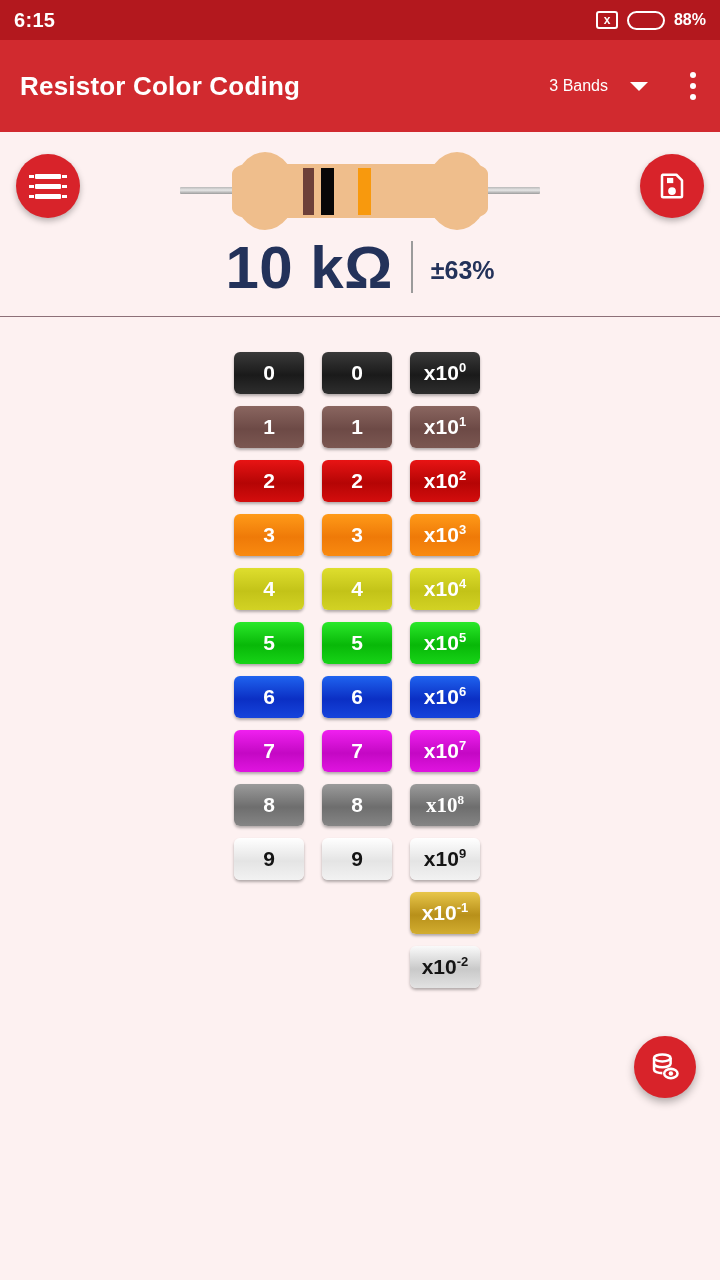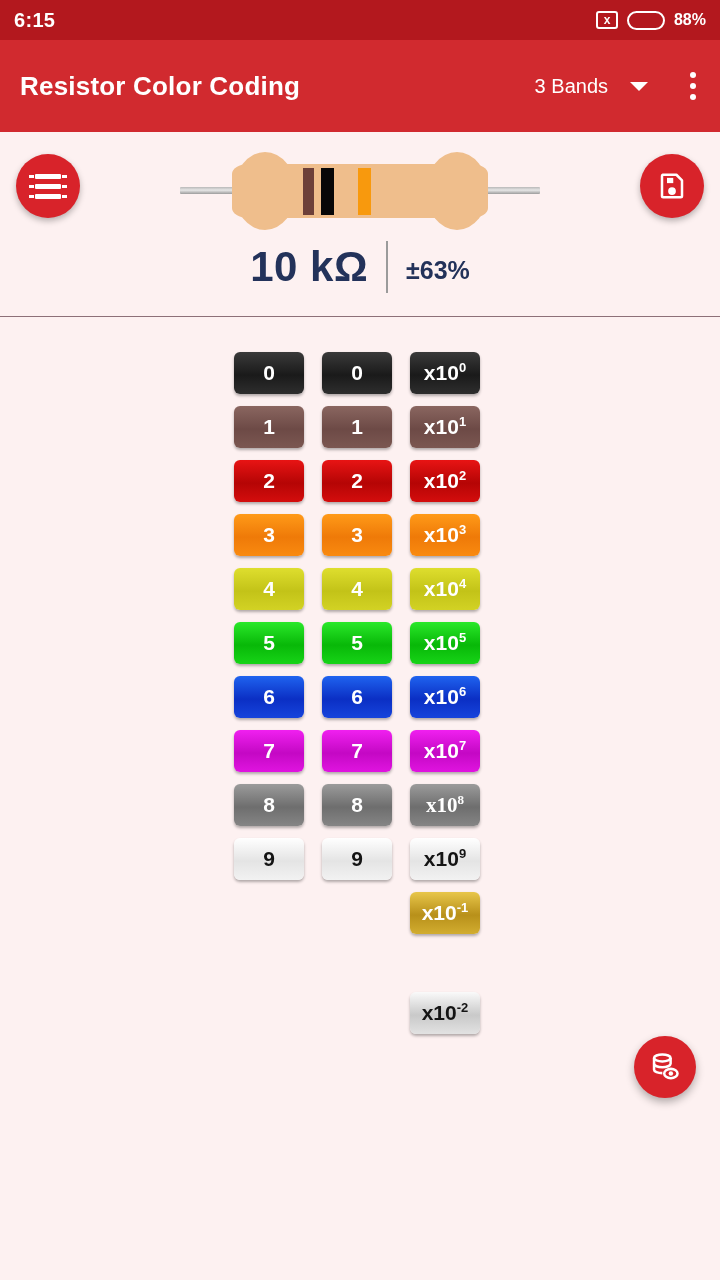--- a/index.html
+++ b/index.html
@@ -33,21 +33,21 @@
   .battery-pct { font-size: 16px; font-weight: bold; }
 
   
   .appbar {
     position: absolute; top: 40px; left: 0; width: 720px; height: 92px;
     background: #d12a2f; display: flex; align-items: center; padding: 8px 20px;
   }
   .app-title { color: #fff; font-size: 26px; font-weight: bold; letter-spacing: .2px; }
   .appbar-spacer { flex: 1; }
   .bands-select { display: flex; align-items: center; gap: 22px; cursor: pointer; }
-  .bands-label { color: #fff; font-size: 20px; }
+  .bands-label { color: #fff; font-size: 16px; }
   .caret {
     width: 0; height: 0;
     border-left: 9px solid transparent; border-right: 9px solid transparent;
     border-top: 9px solid #fff;
   }
   .overflow { margin-left: 38px; display: flex; flex-direction: column; gap: 5px; cursor: pointer; padding: 4px; }
   .overflow i { display: block; width: 6px; height: 6px; border-radius: 50%; background: #fff; }
 
   
   .resistor-panel {
@@ -95,21 +95,21 @@
   .band1 { left: 303px; width: 11px; background: #6d4039; }
   .band2 { left: 321px; width: 13px; background: #070707; }
   .band3 { left: 358px; width: 13px; background: #f8990d; }
 
   
   .value-row {
     position: absolute; left: 0; top: 104px; width: 720px; height: 62px;
     display: flex; align-items: center; justify-content: center;
   }
   .value-main {
-    font-size: 42px; font-weight: bold; color: #23325a; letter-spacing: .5px;
+    font-size: 60px; font-weight: bold; color: #23325a; letter-spacing: .5px;
     padding-right: 18px;
   }
   .value-div { width: 2px; height: 52px; background: #9b9b9b; }
   .value-tol {
     font-size: 25px; font-weight: bold; color: #23325a; padding-left: 18px;
     padding-top: 6px;
   }
 
   
   .grid { position: absolute; left: 234px; top: 352px; }
@@ -272,21 +272,21 @@
         <button class="cbtn c2" style="background: linear-gradient(rgb(255, 255, 255), rgb(228, 228, 228) 55%, rgb(242, 242, 242)); color: rgb(20, 20, 20);">
           <span class="lbl">x10<sup>9</sup></span>
         </button>
       </div>
       <div class="grid-row">
         <button class="cbtn c2" style="background: linear-gradient(rgb(232, 198, 74), rgb(184, 144, 26) 55%, rgb(210, 173, 48)); color: rgb(255, 255, 255);">
           <span class="lbl">x10<sup>-1</sup></span>
         </button>
       </div>
       <div class="grid-row">
-        <button class="cbtn c2" style="background: linear-gradient(rgb(250, 250, 250), rgb(201, 201, 201) 55%, rgb(226, 226, 226)); color: rgb(20, 20, 20); margin-top: 46px;">
+        <button class="cbtn c2" style="background: linear-gradient(rgb(250, 250, 250), rgb(201, 201, 201) 55%, rgb(226, 226, 226)); color: rgb(20, 20, 20);">
           <span class="lbl">x10<sup>-2</sup></span>
         </button>
       </div>
     </div>
 
   <div class="fab-db">
     <svg width="32" height="32" viewBox="0 0 24 24">
       <ellipse cx="10" cy="5.2" rx="6.2" ry="2.6" fill="none" stroke="#fff" stroke-width="1.9"></ellipse>
       <path d="M3.8 5.2v4.4c0 1.44 2.78 2.6 6.2 2.6s6.2-1.16 6.2-2.6V5.2" fill="none" stroke="#fff" stroke-width="1.9"></path>
       <path d="M3.8 9.6V14c0 1.44 2.78 2.6 6.2 2.6" fill="none" stroke="#fff" stroke-width="1.9"></path>

